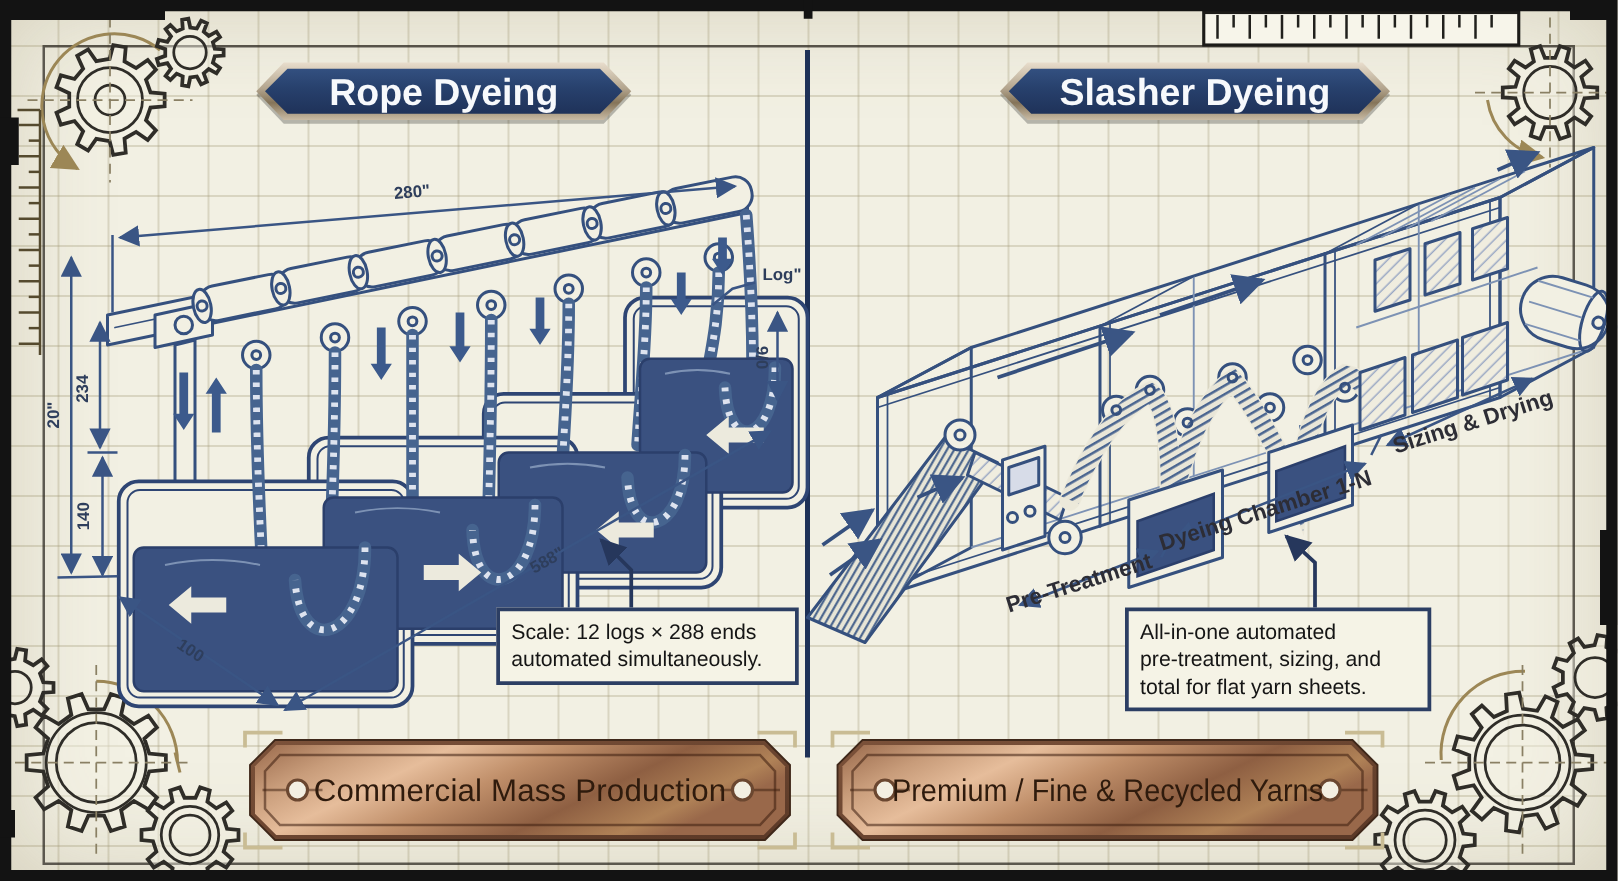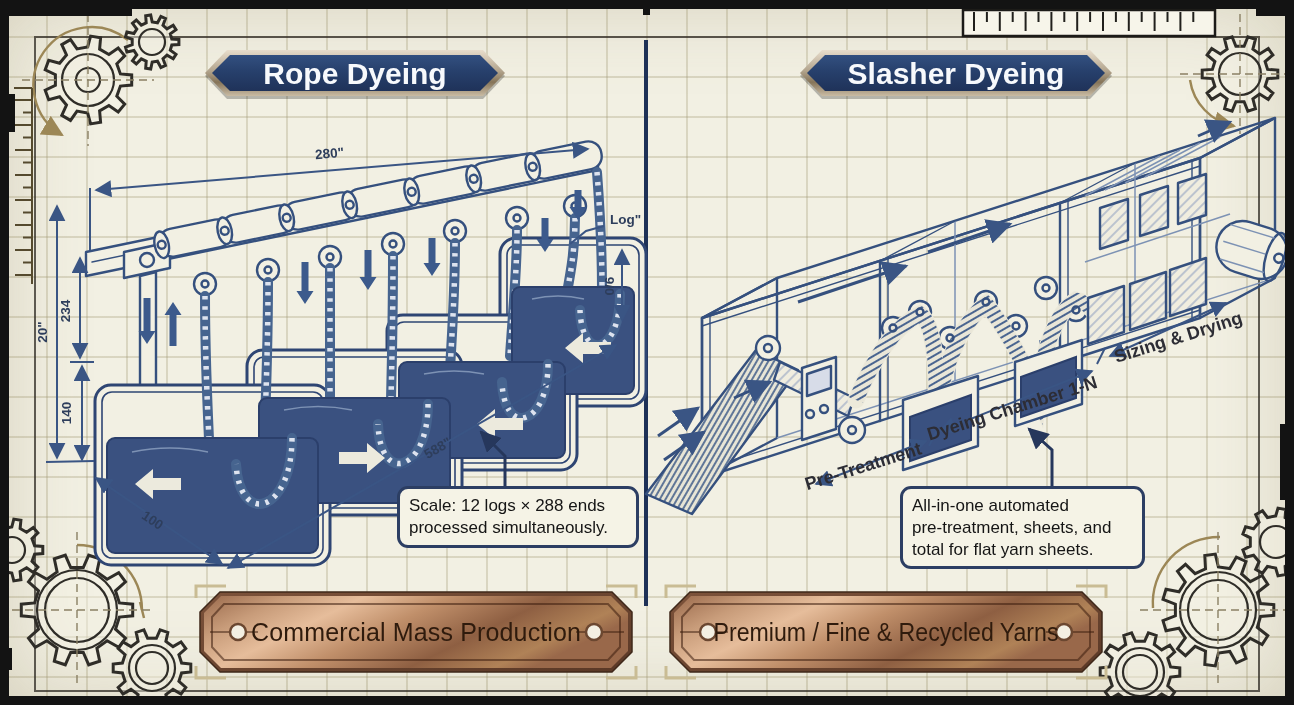--- a/index.html
+++ b/index.html
@@ -17,21 +17,21 @@
   .frame{position:absolute;inset:0;border:9px solid #131313;z-index:30;pointer-events:none;}
   .tab{position:absolute;background:#131313;z-index:31;}
   .tab1{left:0;top:0;width:132px;height:16px}
   .tab2{left:1256px;top:0;width:38px;height:16px}
   .tab3{left:0;top:94px;width:15px;height:38px}
   .tab4{left:1280px;top:424px;width:14px;height:76px}
   .tab5{left:643px;top:0;width:7px;height:15px}
   .tab6{left:0;top:648px;width:12px;height:22px}
   
   .callout{position:absolute;z-index:20;background:#f5f3e6;border:3px solid #2c3e63;
-    border-radius:11px;padding:6px 9px;color:#151515;font-size:17px;line-height:1.28;}
+    border-radius:0;padding:6px 9px;color:#151515;font-size:17px;line-height:1.28;}
   .callout .cl{display:block;white-space:nowrap;}
   .callout-left{left:397px;top:486px;width:218px;}
   .callout-right{left:900px;top:486px;width:221px;}
   
   .mk{stroke:#35507e;stroke-width:2.4;fill:none;stroke-linejoin:round;stroke-linecap:round}
   .f{fill:#f2f0e3}
   .hat{fill:url(#hatchL)}
   .hatS{fill:url(#hatchS)}
   .thin{stroke-width:1.4}
   .lt{stroke:#7d92b4;stroke-width:1.5;fill:none}
@@ -498,25 +498,25 @@
         <line x1="1046" y1="632" x2="1094" y2="632" stroke="rgba(60,30,14,.5)" stroke-width="2"></line>
         <circle cx="708" cy="632" r="8" fill="#f3efe2" stroke="#6b4730" stroke-width="2.5"></circle>
         <circle cx="1064" cy="632" r="8" fill="#f3efe2" stroke="#6b4730" stroke-width="2.5"></circle>
         <text class="plaquetxt" x="886" y="641" text-anchor="middle" textLength="345" lengthAdjust="spacingAndGlyphs">Premium / Fine &amp; Recycled Yarns</text>
       </g>
     </g>
   </svg>
 
   <div class="callout callout-left">
     <span class="cl">Scale: 12 logs × 288 ends</span>
-    <span class="cl">processed simultaneously.</span>
+    <span class="cl">automated simultaneously.</span>
   </div>
   <div class="callout callout-right">
     <span class="cl">All-in-one automated</span>
-    <span class="cl">pre-treatment, sheets, and</span>
+    <span class="cl">pre-treatment, sizing, and</span>
     <span class="cl">total for flat yarn sheets.</span>
   </div>
 
   <div class="frame"></div>
   <div class="tab tab1"></div>
   <div class="tab tab2"></div>
   <div class="tab tab3"></div>
   <div class="tab tab4"></div>
   <div class="tab tab5"></div>
   <div class="tab tab6"></div>

